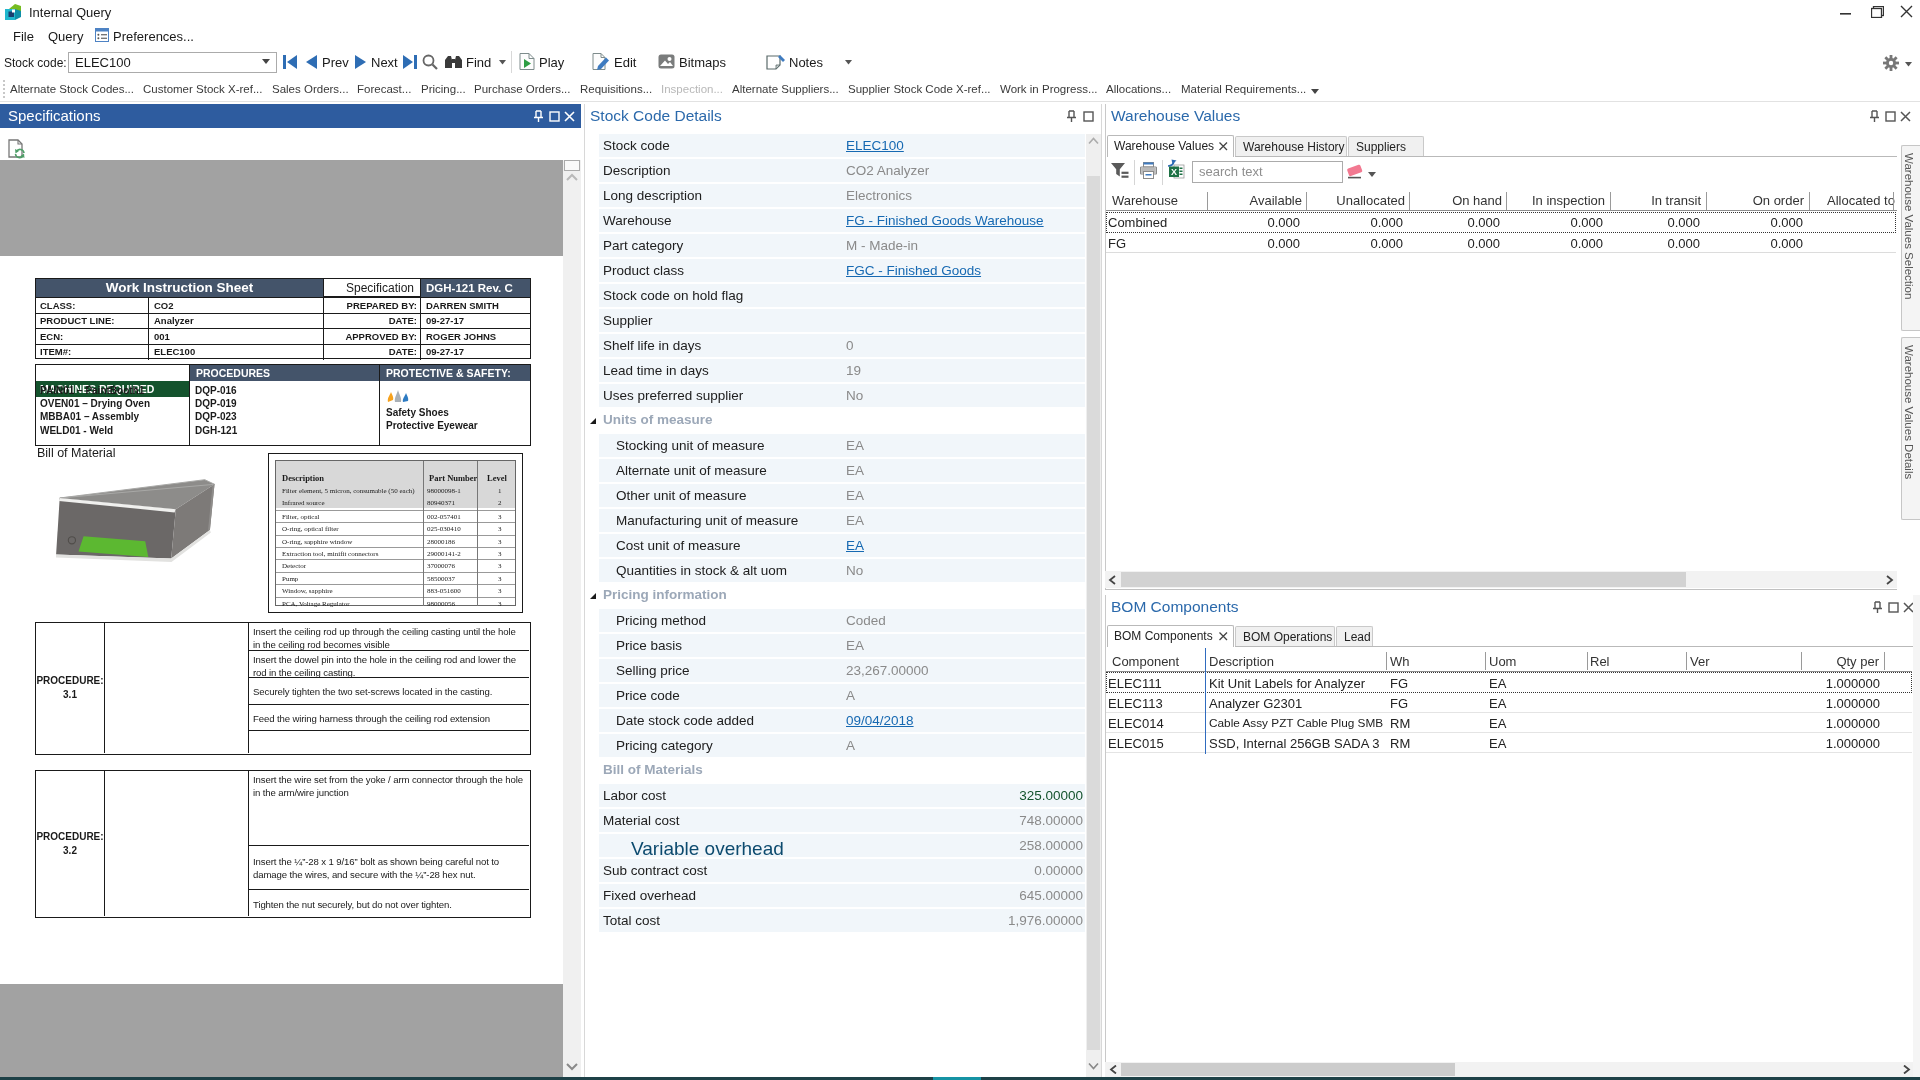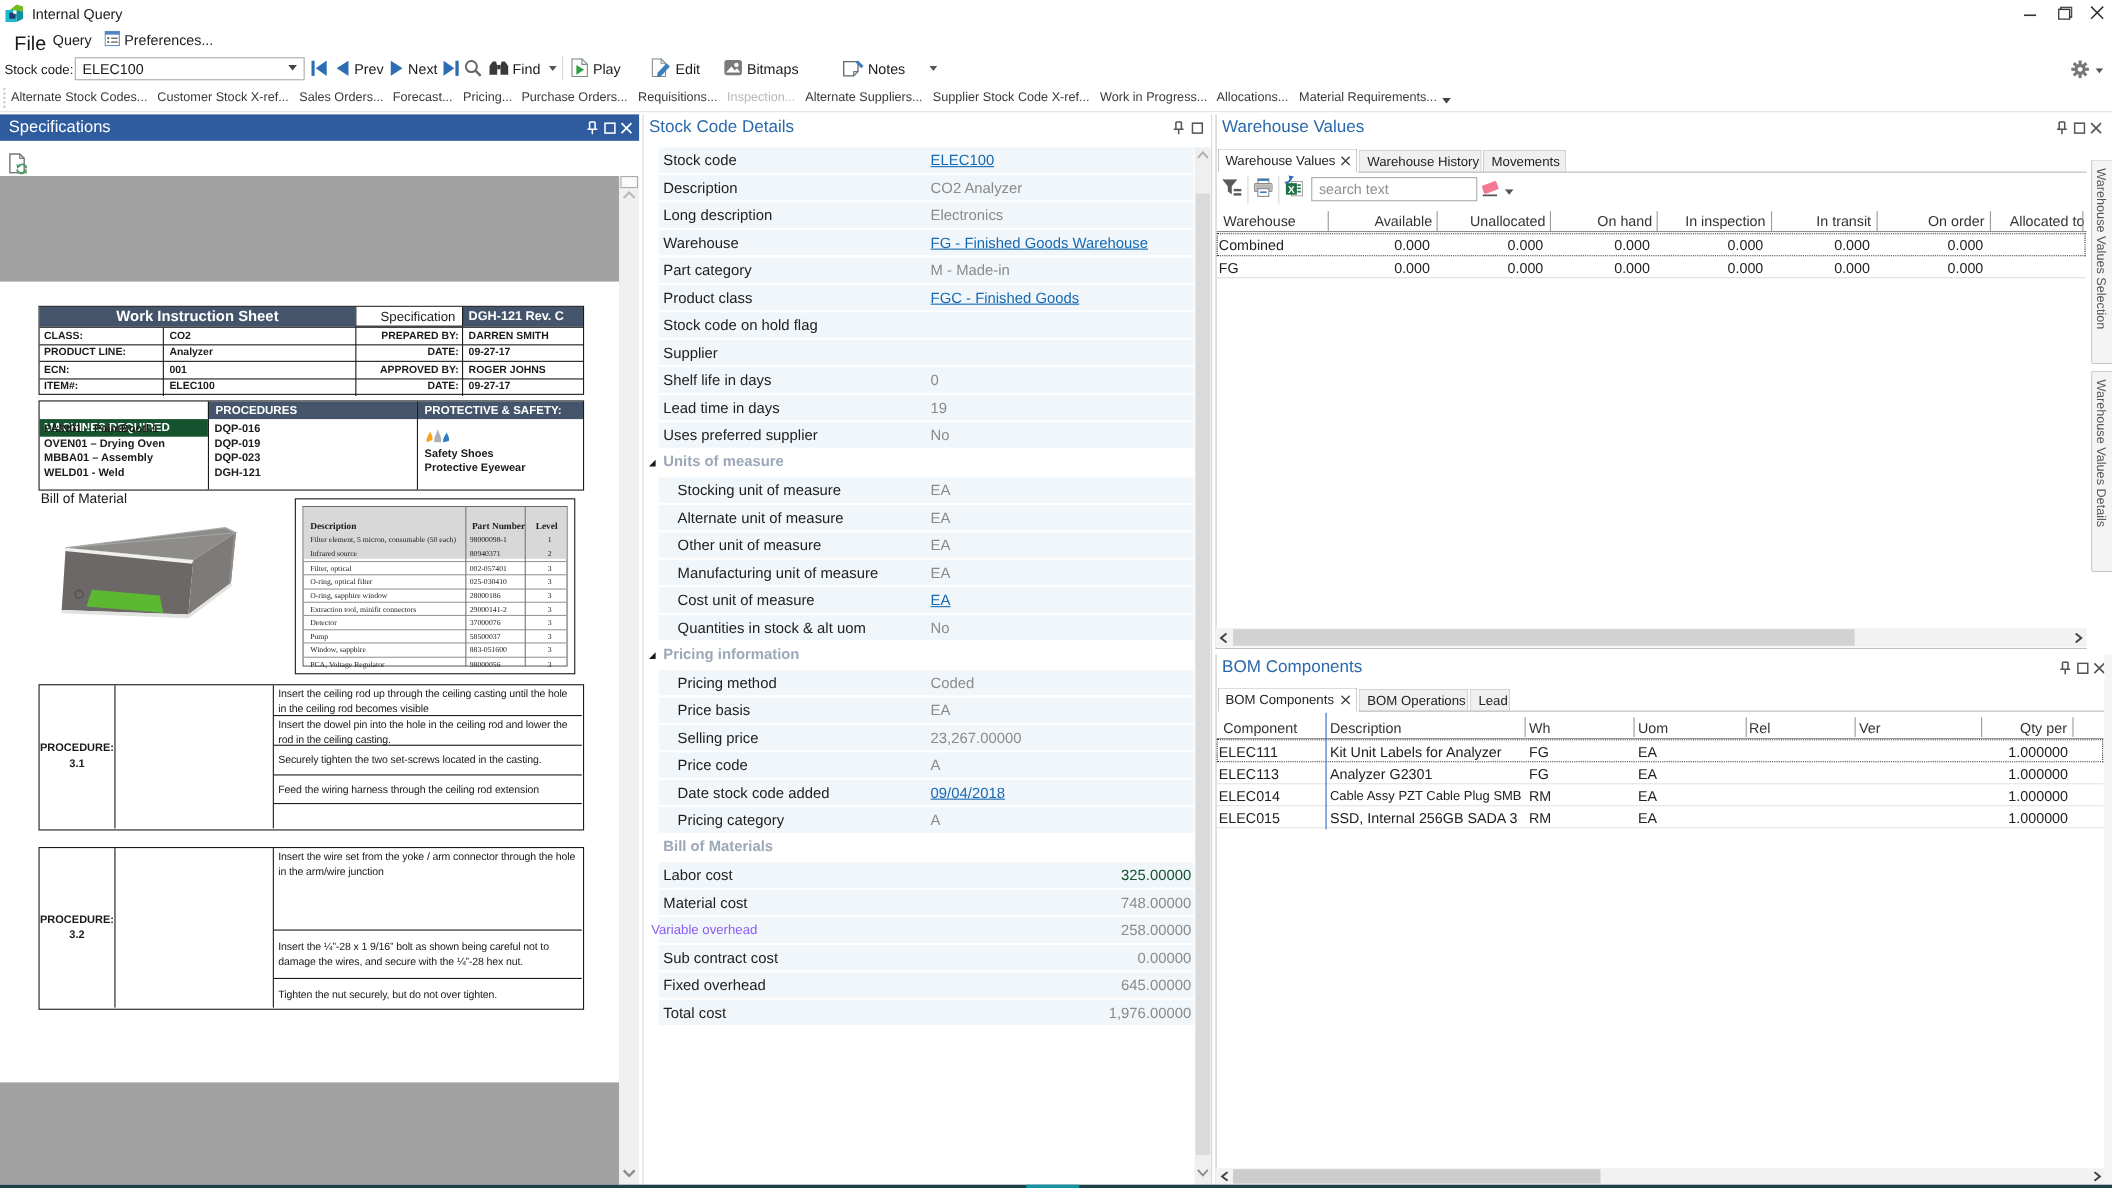--- a/index.html
+++ b/index.html
@@ -17,21 +17,21 @@
 <svg style="position:absolute;left:1840px;top:13px;" width="12" height="3" viewBox="0 0 12 3">
     <rect x="0" y="0" width="11" height="1.6" fill="#333"></rect>
   </svg>
 <svg style="position:absolute;left:1871px;top:6px;" width="13" height="12" viewBox="0 0 13 12">
     <rect x="2.5" y="0.5" width="10" height="9" fill="none" stroke="#333" stroke-width="1.3"></rect>
     <rect x="0.5" y="2.5" width="10" height="9" fill="#fff" stroke="#333" stroke-width="1.3"></rect>
   </svg>
 <svg style="position:absolute;left:1900px;top:5px;" width="13" height="13" viewBox="0 0 13 13">
     <path d="M1,1 L12,12 M12,1 L1,12" stroke="#333" stroke-width="1.4"></path>
   </svg>
-<div class="t" style="left:13px;top:29px;font-size:18px;">File</div>
+<div class="t" style="left:13px;top:29px;font-size:13px;">File</div>
 <div class="t" style="left:48px;top:29px;font-size:13px;">Query</div>
 <svg style="position:absolute;left:95px;top:28px;" width="14" height="14" viewBox="0 0 14 14">
     <rect x="0.5" y="0.5" width="13" height="13" fill="#fff" stroke="#4E83C4"></rect>
 <rect x="0.5" y="0.5" width="13" height="3" fill="#4E83C4"></rect>
 <circle cx="3.4" cy="6.7" r="1" fill="#555"></circle>
     <rect x="6" y="6.2" width="6" height="1.1" fill="#555"></rect>
 <circle cx="3.4" cy="10.2" r="1" fill="#555"></circle>
     <rect x="6" y="9.7" width="6" height="1.1" fill="#555"></rect>
   </svg>
 <div class="t" style="left:113px;top:29px;font-size:13px;">Preferences...</div>
@@ -397,21 +397,21 @@
 <div class="t" style="left:616px;top:738px;font-size:13.5px;color:#202020;">Pricing category</div>
 <div class="t" style="left:846px;top:738px;font-size:13.5px;color:#8A8A8A;">A</div>
 <div class="t" style="left:603px;top:762px;font-size:13.5px;font-weight:bold;color:#9CA8B8;">Bill of Materials</div>
 <div style="left:599px;top:784px;width:486px;height:23px;background:#F1F6FA;"></div>
 <div class="t" style="left:603px;top:788px;font-size:13.5px;color:#202020;">Labor cost</div>
 <div class="t" style="right:837px;top:788px;font-size:13.5px;color:#14532d;">325.00000</div>
 <div style="left:599px;top:809px;width:486px;height:23px;background:#F1F6FA;"></div>
 <div class="t" style="left:603px;top:813px;font-size:13.5px;color:#202020;">Material cost</div>
 <div class="t" style="right:837px;top:813px;font-size:13.5px;color:#8A8A8A;">748.00000</div>
 <div style="left:599px;top:834px;width:486px;height:23px;background:#F1F6FA;"></div>
-<div class="t" style="left:592px;top:838px;font-size:12px;color:#8b5cf6;">Variable overhead</div>
+<div class="t" style="left:631px;top:838px;font-size:19px;color:#0c4a6e;">Variable overhead</div>
 <div class="t" style="right:837px;top:838px;font-size:13.5px;color:#8A8A8A;">258.00000</div>
 <div style="left:599px;top:859px;width:486px;height:23px;background:#F1F6FA;"></div>
 <div class="t" style="left:603px;top:863px;font-size:13.5px;color:#202020;">Sub contract cost</div>
 <div class="t" style="right:837px;top:863px;font-size:13.5px;color:#8A8A8A;">0.00000</div>
 <div style="left:599px;top:884px;width:486px;height:23px;background:#F1F6FA;"></div>
 <div class="t" style="left:603px;top:888px;font-size:13.5px;color:#202020;">Fixed overhead</div>
 <div class="t" style="right:837px;top:888px;font-size:13.5px;color:#8A8A8A;">645.00000</div>
 <div style="left:599px;top:909px;width:486px;height:23px;background:#F1F6FA;"></div>
 <div class="t" style="left:603px;top:913px;font-size:13.5px;color:#202020;">Total cost</div>
 <div class="t" style="right:837px;top:913px;font-size:13.5px;color:#8A8A8A;">1,976.00000</div>
@@ -438,21 +438,21 @@
     <path d="M1,1 L10,10 M10,1 L1,10" stroke="#555" stroke-width="1.5"></path>
   </svg>
 <div style="left:1107px;top:135px;width:127px;height:22px;background:#fff;border:1px solid #B9B9B9;border-bottom:none;border-radius:2px 2px 0 0;"></div>
 <div class="t" style="left:1114px;top:139px;font-size:12px;color:#222;">Warehouse Values</div>
 <svg style="position:absolute;left:1219px;top:142px;" width="9" height="9" viewBox="0 0 9 9">
     <path d="M0.5,0.5 L8,8 M8,0.5 L0.5,8" stroke="#444" stroke-width="1.3"></path>
   </svg>
 <div style="left:1235px;top:136px;width:112px;height:21px;background:#F0F0F0;border:1px solid #C9C9C9;border-bottom:none;border-radius:2px 2px 0 0;"></div>
 <div class="t" style="left:1243px;top:140px;font-size:12px;color:#222;">Warehouse History</div>
 <div style="left:1348px;top:136px;width:76px;height:21px;background:#F0F0F0;border:1px solid #C9C9C9;border-bottom:none;border-radius:2px 2px 0 0;"></div>
-<div class="t" style="left:1356px;top:140px;font-size:12px;color:#222;">Movements</div>
+<div class="t" style="left:1356px;top:140px;font-size:12px;color:#222;">Suppliers</div>
 <div style="left:1235px;top:156px;width:662px;height:1px;background:#B9B9B9;"></div>
 <svg style="position:absolute;left:1111px;top:163px;" width="18" height="17" viewBox="0 0 18 17">
     <polygon points="0,0 14,0 8.8,6.3 8.8,13.5 5.2,11 5.2,6.3" fill="#5A5A5A"></polygon>
     <rect x="10.5" y="8.7" width="7" height="2.2" fill="#5A5A5A"></rect>
     <rect x="10.5" y="12.6" width="7" height="2.2" fill="#5A5A5A"></rect>
   </svg>
 <div style="left:1134px;top:160px;width:1px;height:25px;background:#D5D5D5;"></div>
 <svg style="position:absolute;left:1140px;top:162px;" width="17" height="18" viewBox="0 0 17 18">
     <rect x="3.5" y="0.5" width="10" height="4.5" fill="#fff" stroke="#8A8A8A"></rect>
     <rect x="3.5" y="0.5" width="10" height="2" fill="#3E7BC0"></rect>

